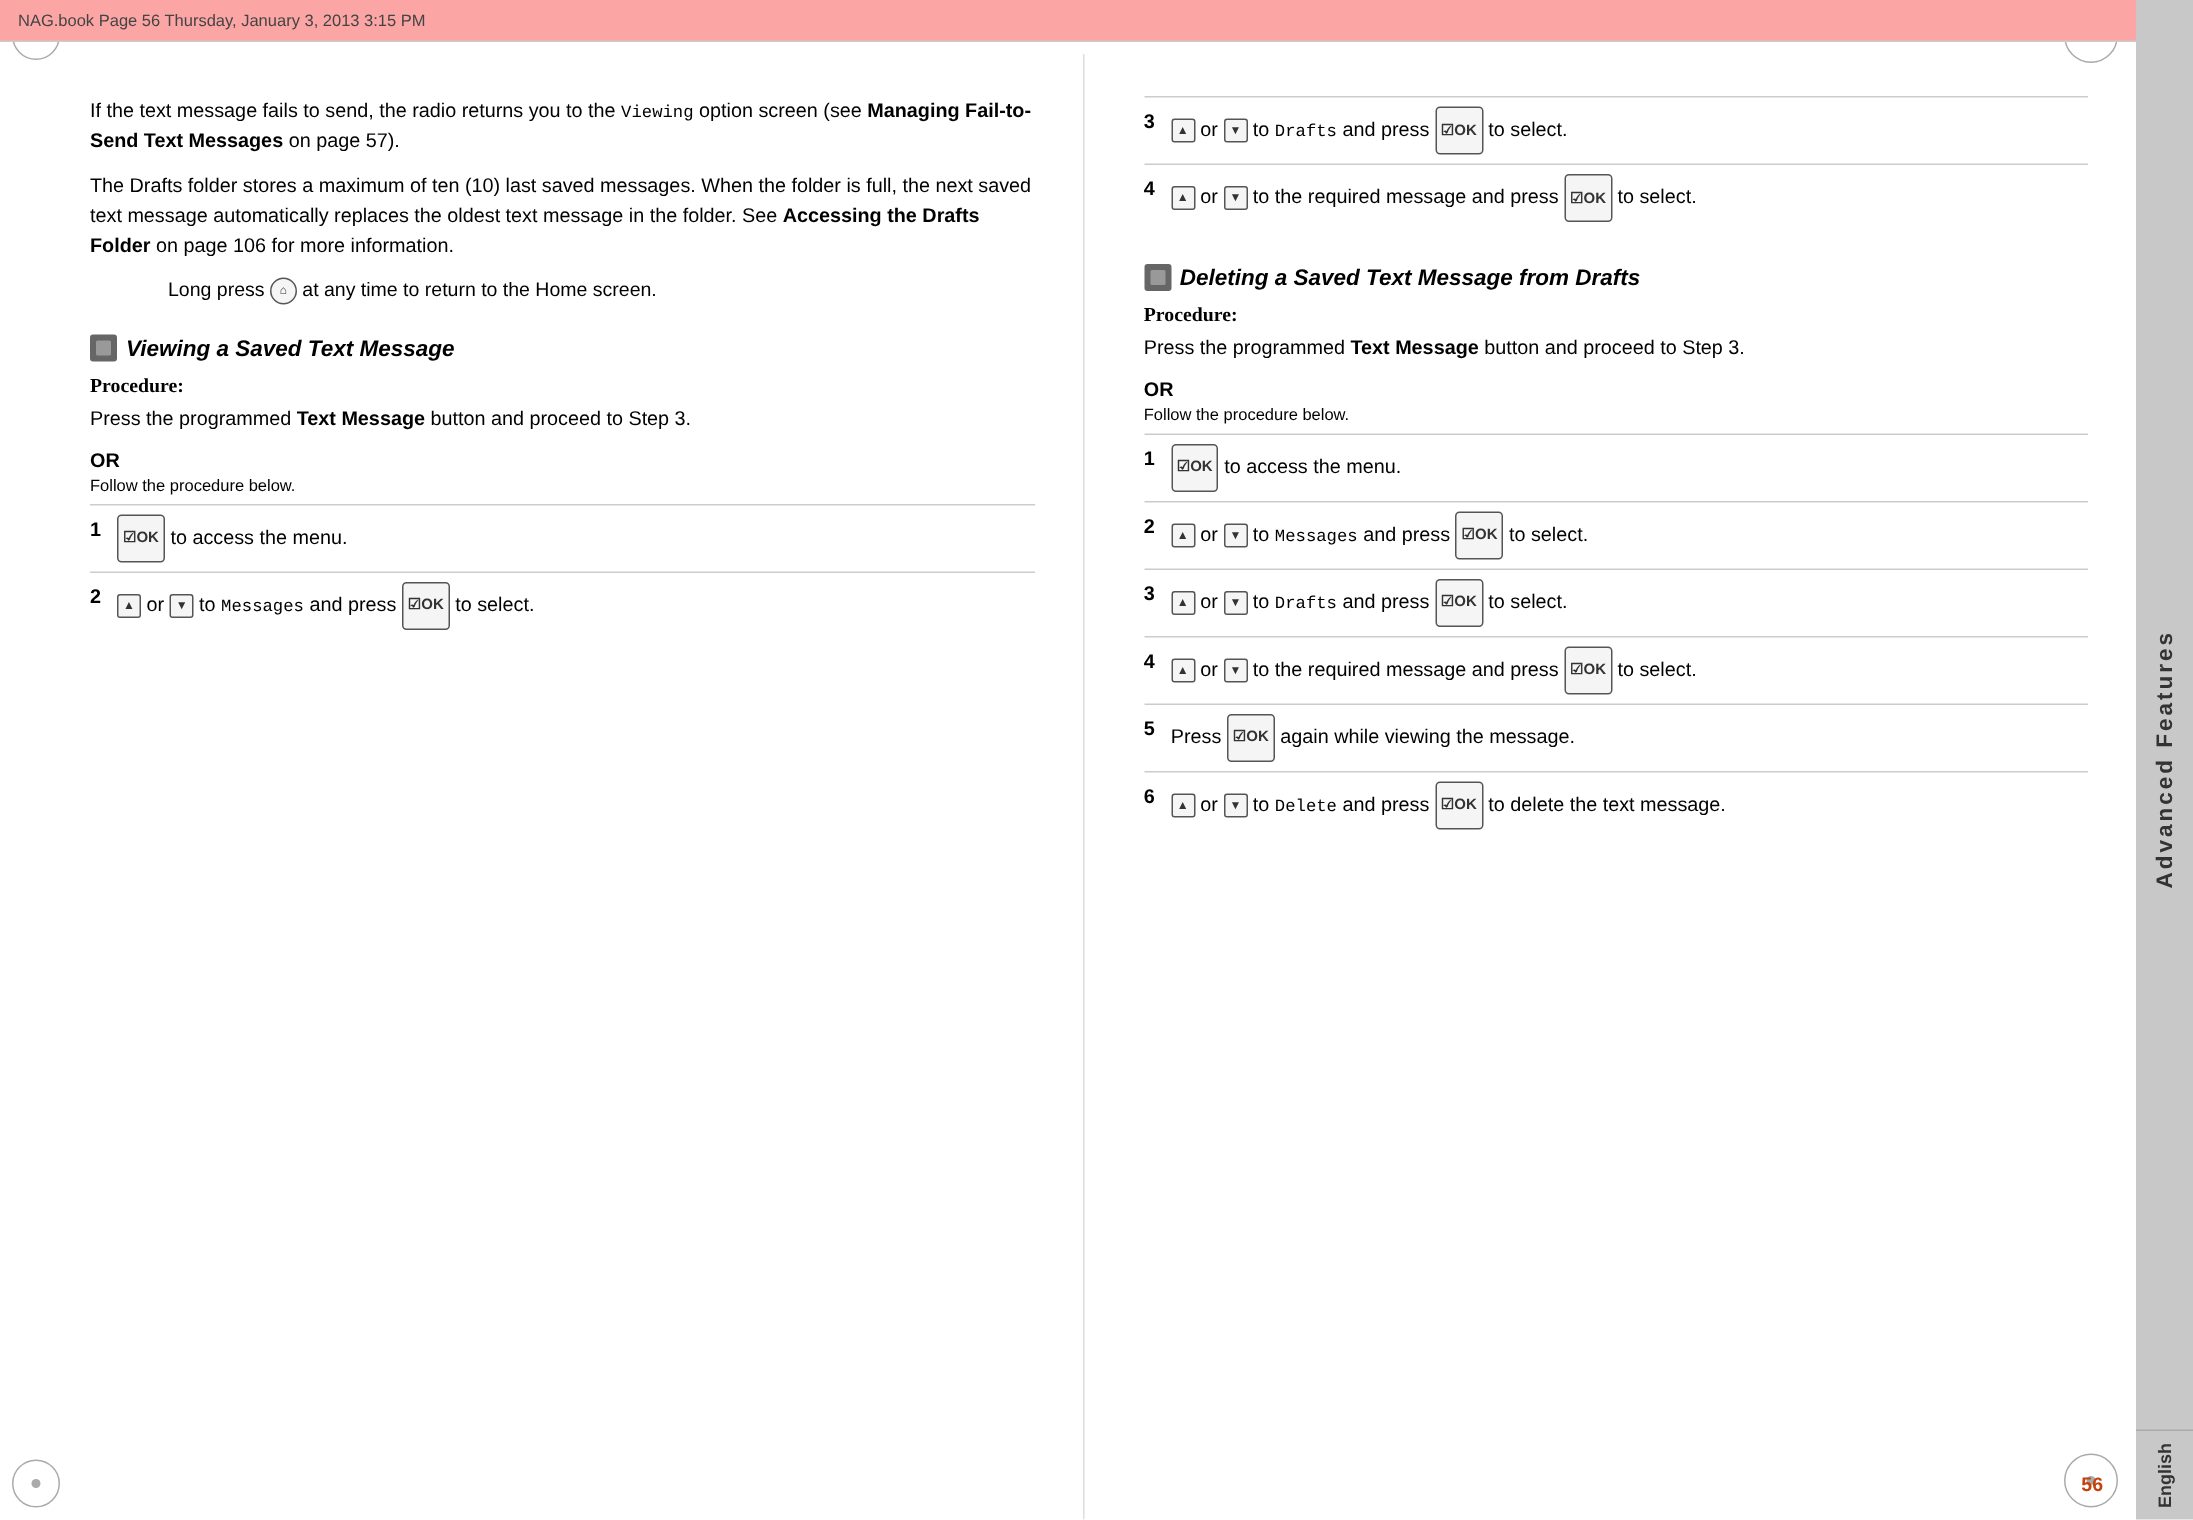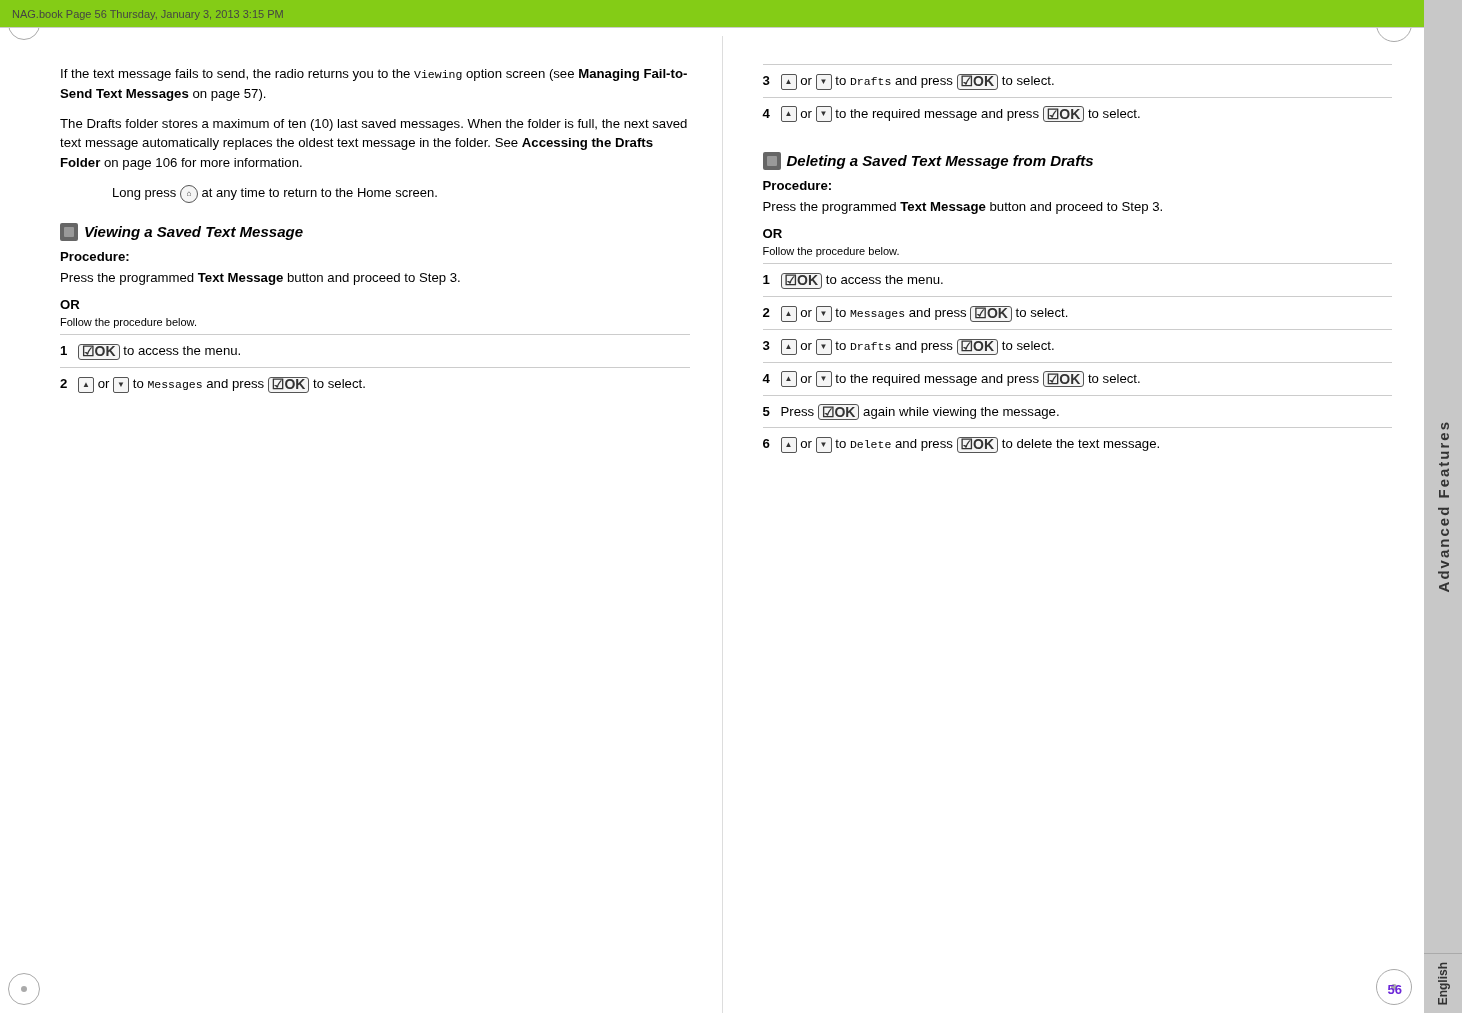--- a/index.html
+++ b/index.html
@@ -59,21 +59,21 @@
       transform: rotate(180deg);
     }
 
     
     .header-bar {
       position: absolute;
       top: 0;
       left: 0;
       right: 38px;
       height: 28px;
-      background: #84cc16;
+      background: #fca5a5;
       border-bottom: 1px solid #ccc;
       display: flex;
       align-items: center;
       padding: 0 12px;
       font-size: 11px;
       color: #444;
     }
 
     
     .content-wrapper {
@@ -190,24 +190,24 @@
     }
 
     
     .key-icon {
       display: inline-flex;
       align-items: center;
       justify-content: center;
       border: 1px solid #555;
       border-radius: 3px;
       padding: 0 3px;
-      font-size: 14px;
+      font-size: 10px;
       background: #f5f5f5;
       min-width: 24px;
-      height: 16px;
+      height: 32px;
       vertical-align: middle;
       font-family: Arial, sans-serif;
       font-weight: bold;
       color: #333;
     }
 
     .nav-btn {
       display: inline-flex;
       align-items: center;
       justify-content: center;
@@ -223,41 +223,42 @@
 
     .code-inline {
       font-family: 'Courier New', monospace;
       font-size: 11.5px;
     }
 
     .procedure-label {
       font-weight: bold;
       font-size: 13.2px;
       margin-bottom: 4px;
+      font-family: Liberation Serif, serif;
     }
 
     .or-text {
       font-weight: bold;
       font-size: 13.2px;
       margin: 4px 0;
     }
 
     .follow-text {
       font-size: 11px;
       margin-bottom: 6px;
     }
 
     
     .page-number {
       position: absolute;
       bottom: 16px;
       right: 60px;
       font-size: 13px;
       font-weight: bold;
-      color: #6d28d9;
+      color: #c2410c;
     }
 
     .circle-ornament {
       position: absolute;
       border: 1.5px solid #aaa;
       border-radius: 50%;
     }
 
     .circle-tl {
       width: 32px;

